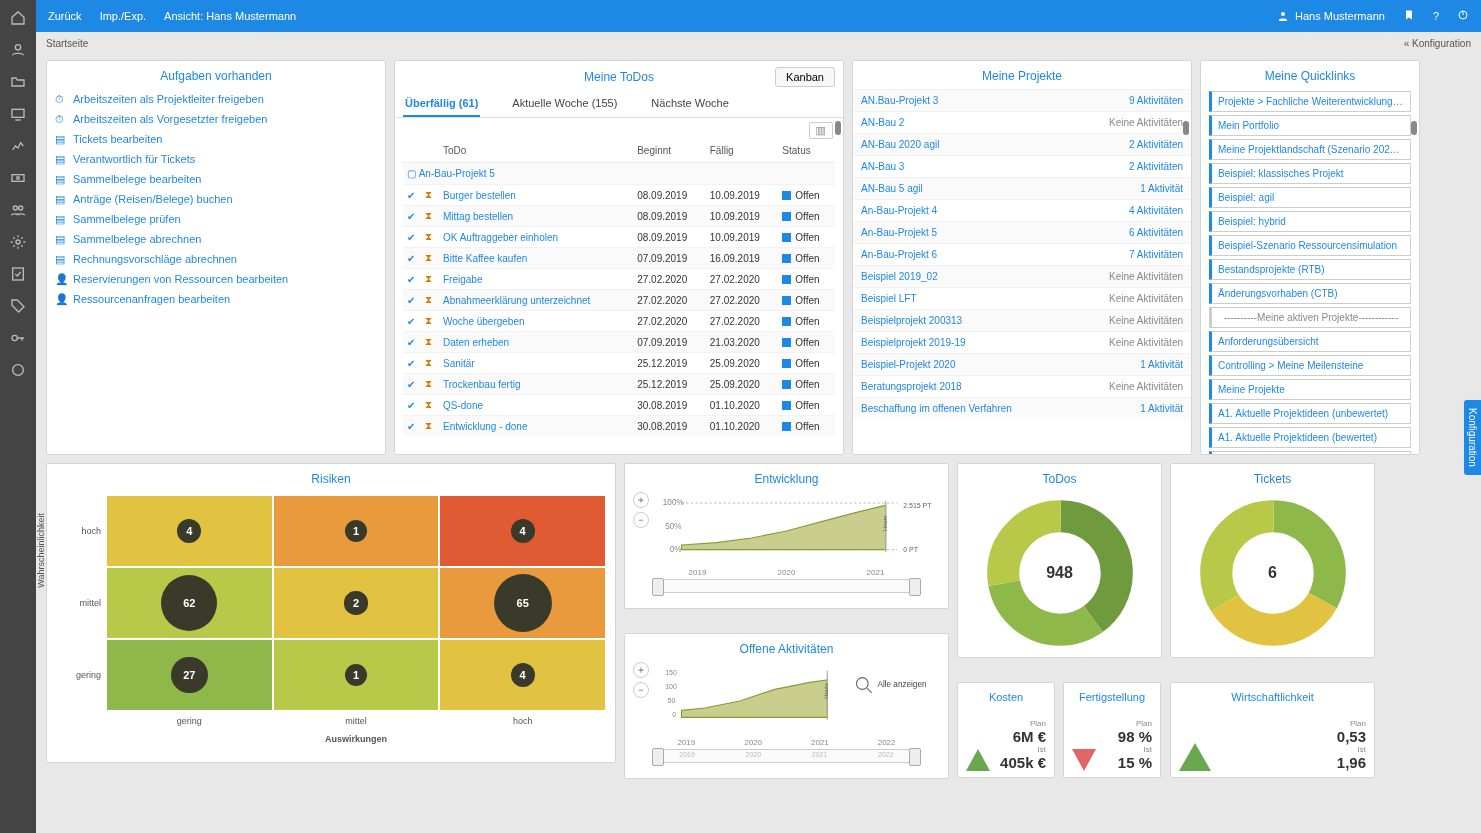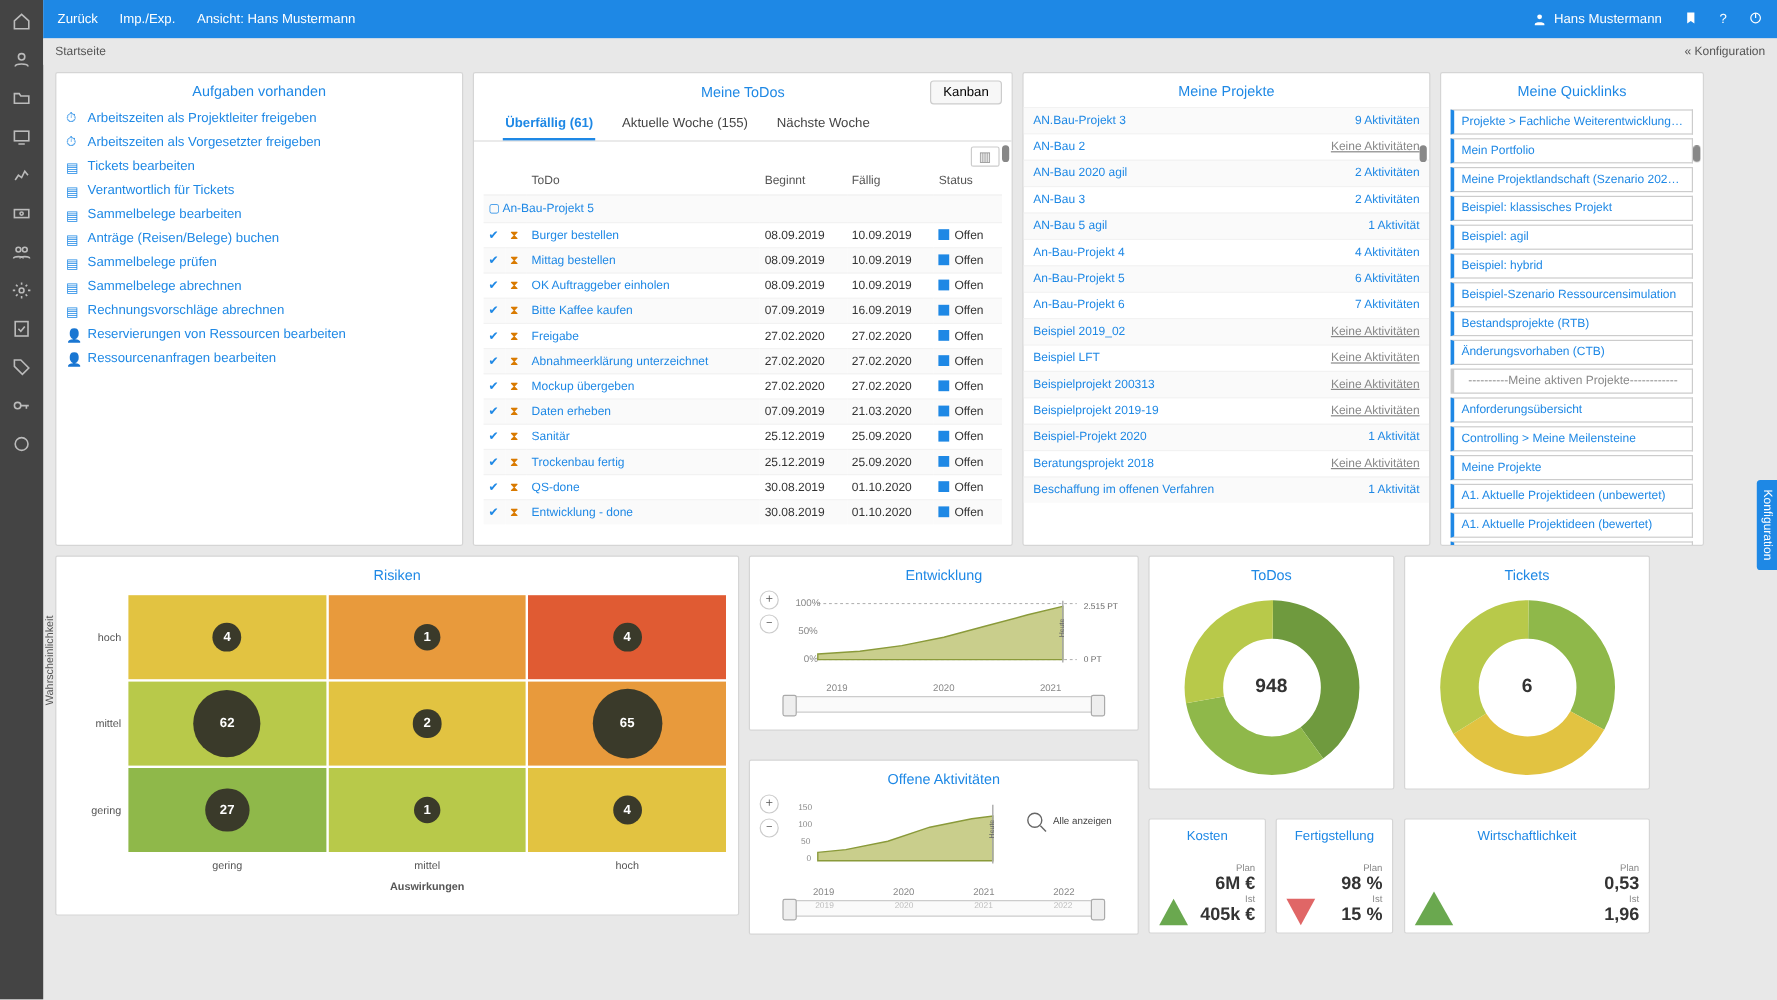--- a/index.html
+++ b/index.html
@@ -24,40 +24,40 @@
 
 
 .tasklist { list-style: none; }
 .tasklist li { padding: 4px 0; display: flex; align-items: center; gap: 6px; color: #1e88e5; cursor: pointer; }
 .tasklist .ticon { width: 12px; height: 12px; flex-shrink: 0; }
 
 
 .todos-head { display: flex; align-items: center; justify-content: space-between; padding: 6px 8px 0; }
 .todos-title { color: #1e88e5; font-size: 12px; flex: 1; text-align: center; }
 .kanban-btn { border: 1px solid #ccc; background: #f7f7f7; padding: 3px 10px; border-radius: 3px; cursor: pointer; font-size: 11px; }
-.tabs { display: flex; gap: 20px; padding: 6px 8px 0 24px; border-bottom: 1px solid #ddd; font-size: 11px; }
+.tabs { display: flex; gap: 30px; padding: 6px 8px 0 8px; border-bottom: 1px solid #ddd; font-size: 11px; }
 .tabs .tab { padding: 4px 2px 6px; cursor: pointer; color: #444; }
 .tabs .tab.active { color: #1e88e5; border-bottom: 2px solid #1e88e5; font-weight: 600; }
 .todo-tbl { width: 100%; border-collapse: collapse; font-size: 10px; }
 .todo-tbl th { text-align: left; padding: 6px 4px; color: #555; font-weight: 500; border-bottom: 1px solid #eee; }
 .todo-tbl td { padding: 4px 4px; border-top: 1px solid #f2f2f2; }
 .todo-tbl tr:nth-child(odd) td { background: #fafafa; }
 .todo-tbl .grp td { background: #f0f0f0; color: #1e88e5; font-weight: 500; padding: 5px 4px; }
 .todo-tbl .link { color: #1e88e5; cursor: pointer; }
 .chk { color: #1e88e5; }
 .hourglass { color: #d97a00; }
 .status-sq { display: inline-block; width: 9px; height: 9px; background: #1e88e5; margin-right: 4px; vertical-align: middle; }
 
 
 .proj-head { background: #f3f3f3; padding: 5px 8px; font-size: 10px; font-weight: 600; color: #333; }
 .proj-row { display: flex; justify-content: space-between; padding: 5px 8px; border-top: 1px solid #f2f2f2; font-size: 10px; }
 .proj-row:nth-child(odd) { background: #fafafa; }
 .proj-row .pn { color: #1e88e5; cursor: pointer; }
 .proj-row .pa { color: #1e88e5; }
-.proj-row .pa.muted { color: #888; text-decoration: underline; }
+.proj-row .pa.muted { color: #888; }
 
 
 .ql-list { display: flex; flex-direction: column; gap: 3px; padding: 2px 0; }
 .ql-item { border: 1px solid #ccc; border-left: 3px solid #1e88e5; padding: 4px 6px; font-size: 10px; color: #1e88e5; cursor: pointer; white-space: nowrap; overflow: hidden; text-overflow: ellipsis; }
 .ql-item.sep { border-left-color: #ccc; color: #888; text-align: center; }
 
 
 .bottom { grid-column: 1 / -1; display: flex; gap: 8px; }
 .bottom .card { flex-shrink: 0; }
 .risiken { width: 570px; height: 300px; }
@@ -338,21 +338,21 @@
                   <td><span class="chk">✔</span></td>
                   <td><span class="hourglass">⧗</span></td>
                   <td class="link">Abnahmeerklärung unterzeichnet</td>
                   <td>27.02.2020</td>
                   <td>27.02.2020</td>
                   <td><span class="status-sq"></span>Offen</td>
                 </tr>
                 <tr>
                   <td><span class="chk">✔</span></td>
                   <td><span class="hourglass">⧗</span></td>
-                  <td class="link">Mockup übergeben</td>
+                  <td class="link">Woche übergeben</td>
                   <td>27.02.2020</td>
                   <td>27.02.2020</td>
                   <td><span class="status-sq"></span>Offen</td>
                 </tr>
                 <tr>
                   <td><span class="chk">✔</span></td>
                   <td><span class="hourglass">⧗</span></td>
                   <td class="link">Daten erheben</td>
                   <td>07.09.2019</td>
                   <td>21.03.2020</td>

